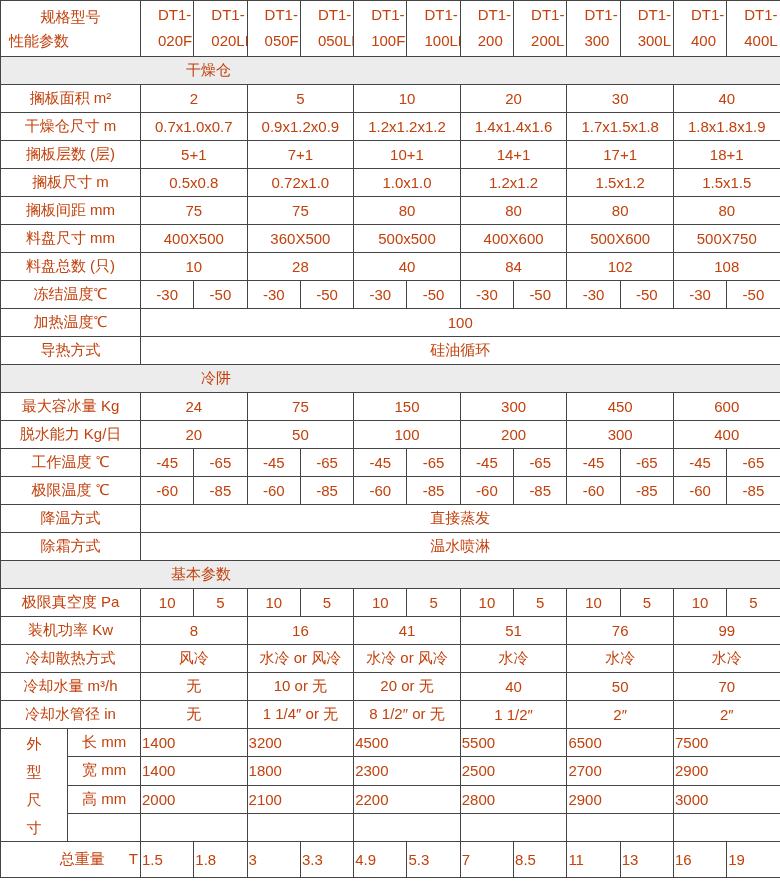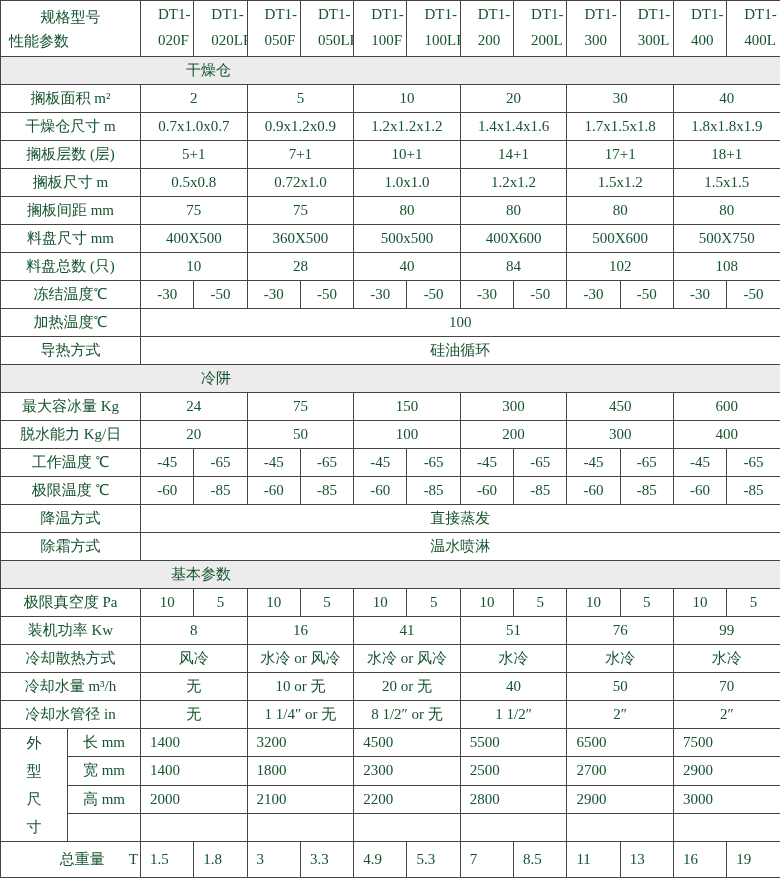--- a/index.html
+++ b/index.html
@@ -1,36 +1,36 @@
 <!DOCTYPE html>
 <html><head>
 <meta charset="utf-8">
 <style>
   html,body{margin:0;padding:0;background:#ffffff;}
   .page{
     width:648px;height:895px;background:#ffffff;box-sizing:border-box;
-    font-family:Liberation Serif, serif;color:#14532d;
+    font-family:Liberation Sans, sans-serif;color:#c2410c;
   }
   table{border-collapse:collapse;table-layout:fixed;width:780px;}
   td{
     border:1px solid #454545;height:28px;padding:0 2px;box-sizing:border-box;
     font-size:15px;text-align:center;white-space:nowrap;overflow:hidden;
     vertical-align:middle;
   }
   tr.header-row td{height:56px;}
   td.corner{padding:0;vertical-align:top;}
   .corner-top{text-align:center;padding-top:5px;height:24px;line-height:22px;}
   .corner-bottom{text-align:left;padding-left:8px;height:24px;line-height:22px;}
   td.model-cell{text-align:left;padding-left:17px;vertical-align:top;}
   td.model-cell div{height:26px;line-height:27px;}
   td.section-cell{background:#ececec;text-align:left;padding:0;}
   td.section-cell span{display:inline-block;width:230px;text-align:right;}
   td.row-label{text-align:center;padding:0 14px;}
   td.val{text-align:center;}
-  td.left{text-align:left;padding-left:9px;}
+  td.left{text-align:left;padding-left:1px;}
   td.vlabel{padding:0;}
   td.vlabel div{height:28px;line-height:29px;text-align:center;}
   td.weight-label{text-align:right;padding-left:6px;}
   td.weight-label .unit{margin-left:24px;}
   tr.weight-row td{height:36px;}
 </style>
 </head>
 <body>
 
 <div class="page">

